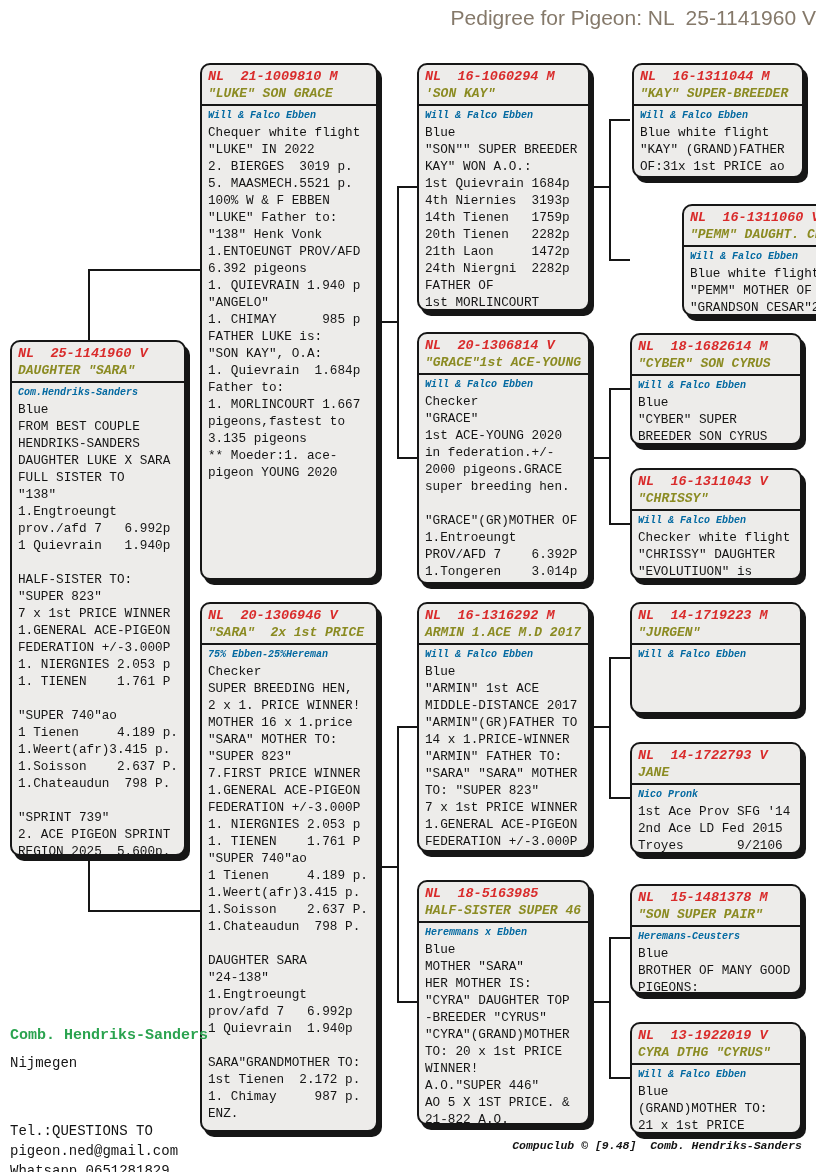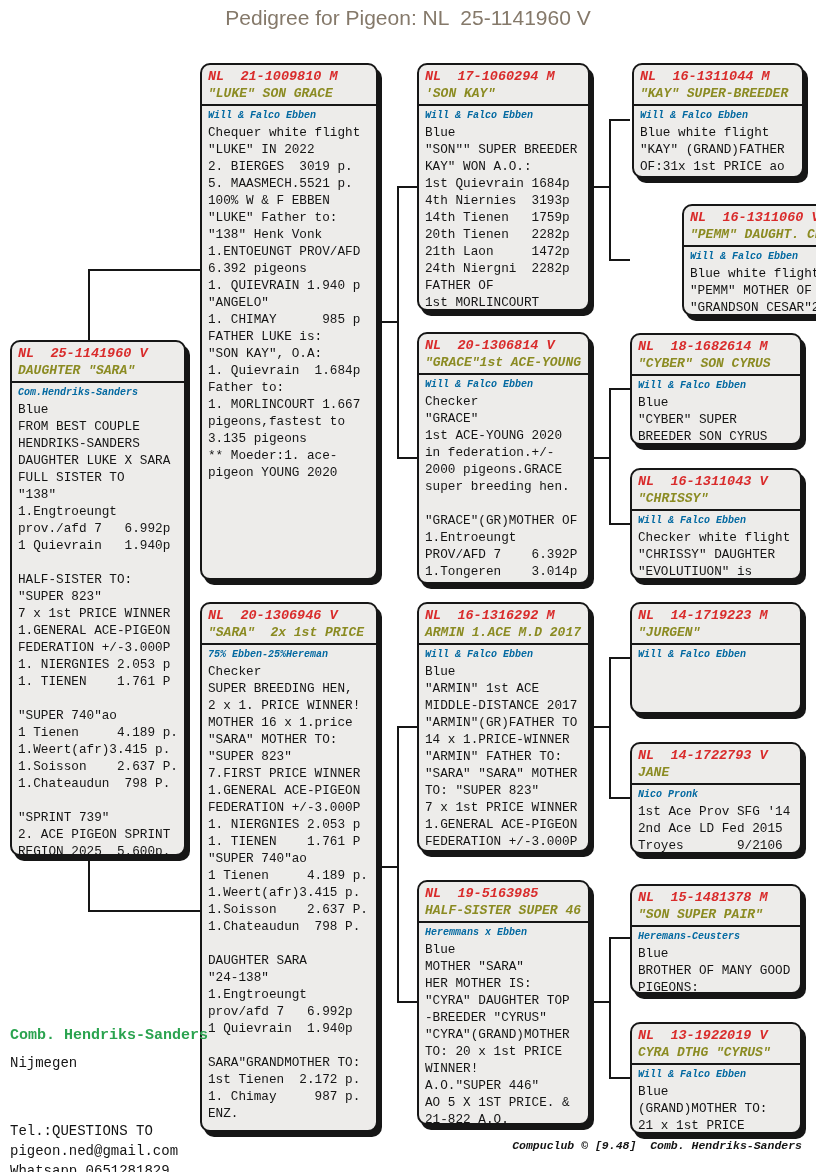--- a/index.html
+++ b/index.html
@@ -1,18 +1,18 @@
 <!DOCTYPE html>
 <html><head>
 <meta charset="utf-8">
 <style>
   html,body { margin:0; padding:0; background:#ffffff; }
   .page { position:relative; width:816px; height:1172px; background:#ffffff; overflow:hidden;
           font-family:"Liberation Mono","DejaVu Sans Mono",monospace; }
-  .title { position:absolute; top:6px; left:0; width:100%; text-align:center;
+  .title { position:absolute; top:6px; left:0; width:100%; text-align:right;
            font-family:"Liberation Sans","DejaVu Sans",sans-serif; font-size:21px;
            color:#85796a; white-space:pre; }
   .box { position:absolute; background:#edecea; border:2px solid #161616; border-radius:10px;
          box-shadow:4px 5px 0 0 #161616; box-sizing:border-box; padding-top:3px;
          line-height:17px; overflow:hidden; }
   .ring    { color:#d92b2b; font-weight:bold; font-style:italic; font-size:13.5px;
              padding-left:6px; white-space:pre; }
   .pname   { color:#8b8b22; font-weight:bold; font-style:italic; font-size:13px;
              padding:0 0 2px 6px; border-bottom:2px solid #161616; white-space:pre; }
   .breeder { color:#0369a1; font-weight:bold; font-style:italic; font-size:10px;
@@ -119,21 +119,21 @@
 prov/afd 7   6.992p
 1 Quievrain  1.940p
 
 SARA"GRANDMOTHER TO:
 1st Tienen  2.172 p.
 1. Chimay     987 p.
 ENZ.</div>
   </div>
 
   <div class="box" style="left:417px; top:63px; width:173px; height:248px;">
-    <div class="ring">NL  17-1060294 M</div>
+    <div class="ring">NL  16-1060294 M</div>
     <div class="pname">'SON KAY"</div>
     <div class="breeder">Will &amp; Falco Ebben</div>
     <div class="bodytext">Blue
 "SON"" SUPER BREEDER
 KAY" WON A.O.:
 1st Quievrain 1684p
 4th Niernies  3193p
 14th Tienen   1759p
 20th Tienen   2282p
 21th Laon     1472p
@@ -167,21 +167,21 @@
 "ARMIN"(GR)FATHER TO
 14 x 1.PRICE-WINNER
 "ARMIN" FATHER TO:
 "SARA" "SARA" MOTHER
 TO: "SUPER 823"
 7 x 1st PRICE WINNER
 1.GENERAL ACE-PIGEON
 FEDERATION +/-3.000P</div>
   </div>
   <div class="box" style="left:417px; top:880px; width:173px; height:245px;">
-    <div class="ring">NL  19-5163985</div>
+    <div class="ring">NL  18-5163985</div>
     <div class="pname">HALF-SISTER SUPER 46</div>
     <div class="breeder">Heremmans x Ebben</div>
     <div class="bodytext">Blue
 MOTHER "SARA"
 HER MOTHER IS:
 "CYRA" DAUGHTER TOP
 -BREEDER "CYRUS"
 "CYRA"(GRAND)MOTHER
 TO: 20 x 1st PRICE
 WINNER!

